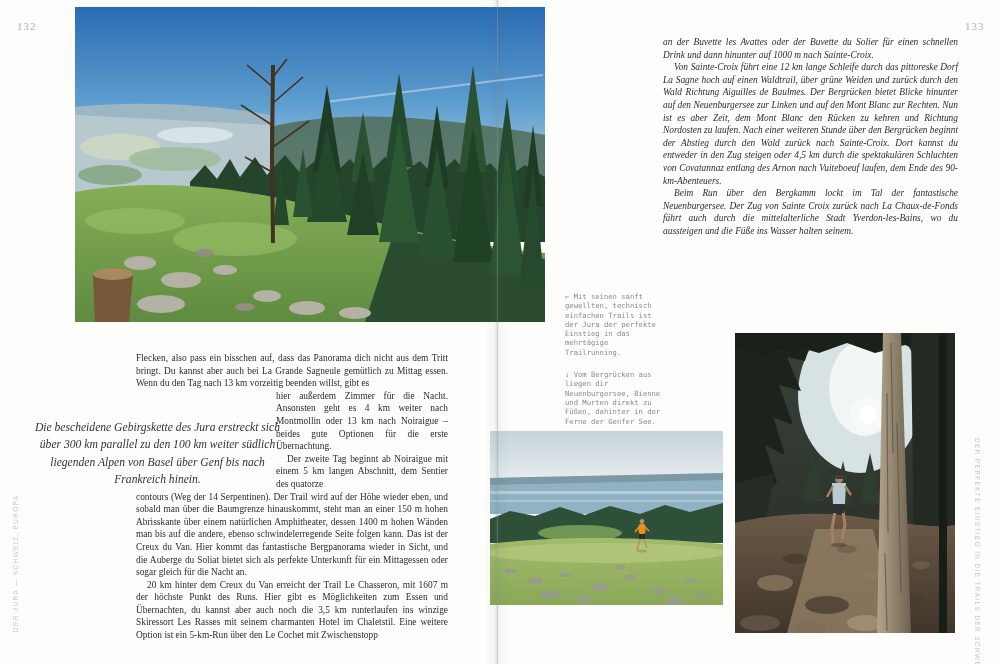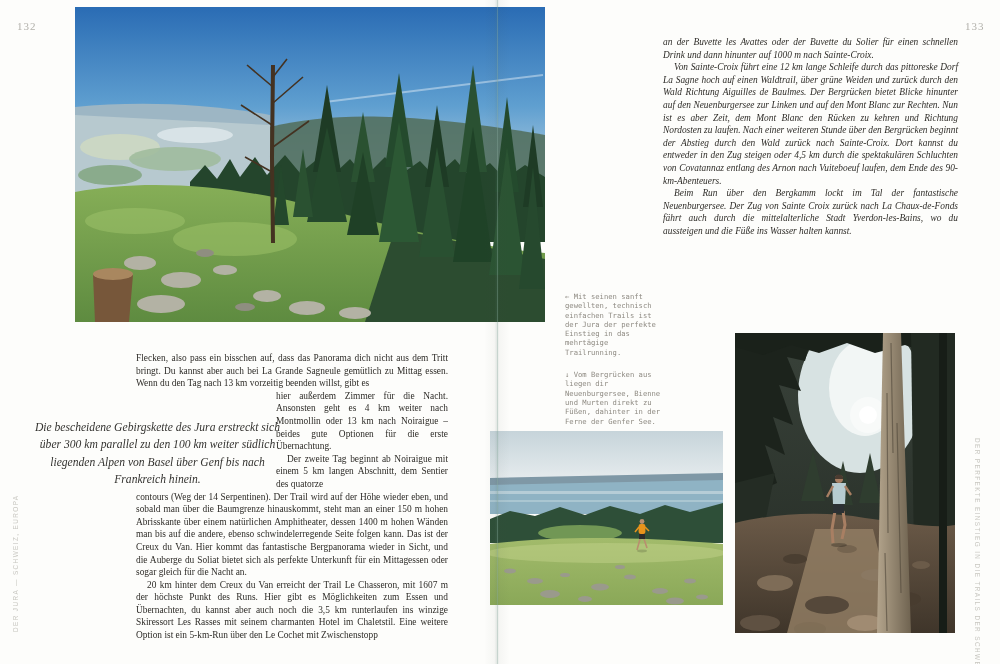--- a/index.html
+++ b/index.html
@@ -127,21 +127,21 @@
       <p>hier außerdem Zimmer für die Nacht. Ansonsten geht es 4 km weiter nach Montmollin oder 13 km nach Noiraigue – beides gute Optionen für die erste Übernachtung.</p>
       <p class="indent">Der zweite Tag beginnt ab Noiraigue mit einem 5 km langen Abschnitt, dem Sentier des quatorze</p>
     </div>
     <p>contours (Weg der 14 Serpentinen). Der Trail wird auf der Höhe wieder eben, und sobald man über die Baumgrenze hinauskommt, steht man an einer 150 m hohen Abrisskante über einem natürlichen Amphitheater, dessen 1400 m hohen Wänden man bis auf die andere, ebenso schwindelerregende Seite folgen kann. Das ist der Creux du Van. Hier kommt das fantastische Bergpanorama wieder in Sicht, und die Auberge du Soliat bietet sich als perfekte Unterkunft für ein Mittagessen oder sogar gleich für die Nacht an.</p>
     <p class="indent">20 km hinter dem Creux du Van erreicht der Trail Le Chasseron, mit 1607 m der höchste Punkt des Runs. Hier gibt es Möglichkeiten zum Essen und Übernachten, du kannst aber auch noch die 3,5 km runterlaufen ins winzige Skiressort Les Rasses mit seinem charmanten Hotel im Chaletstil. Eine weitere Option ist ein 5-km-Run über den Le Cochet mit Zwischenstopp</p>
   </div>
 
   <div class="body-text body-right">
     <p>an der Buvette les Avattes oder der Buvette du Solier für einen schnellen Drink und dann hinunter auf 1000 m nach Sainte-Croix.</p>
     <p class="indent">Von Sainte-Croix führt eine 12 km lange Schleife durch das pittoreske Dorf La Sagne hoch auf einen Waldtrail, über grüne Weiden und zurück durch den Wald Richtung Aiguilles de Baulmes. Der Bergrücken bietet Blicke hinunter auf den Neuenburgersee zur Linken und auf den Mont Blanc zur Rechten. Nun ist es aber Zeit, dem Mont Blanc den Rücken zu kehren und Richtung Nordosten zu laufen. Nach einer weiteren Stunde über den Bergrücken beginnt der Abstieg durch den Wald zurück nach Sainte-Croix. Dort kannst du entweder in den Zug steigen oder 4,5 km durch die spektakulären Schluchten von Covatannaz entlang des Arnon nach Vuiteboeuf laufen, dem Ende des 90-km-Abenteuers.</p>
-    <p class="indent">Beim Run über den Bergkamm lockt im Tal der fantastische Neuenburgersee. Der Zug von Sainte Croix zurück nach La Chaux-de-Fonds fährt auch durch die mittelalterliche Stadt Yverdon-les-Bains, wo du aussteigen und die Füße ins Wasser halten kannst.</p>
+    <p class="indent">Beim Run über den Bergkamm lockt im Tal der fantastische Neuenburgersee. Der Zug von Sainte Croix zurück nach La Chaux-de-Fonds fährt auch durch die mittelalterliche Stadt Yverdon-les-Bains, wo du aussteigen und die Füße ins Wasser halten seinem.</p>
   </div>
 
   <div class="captions">
     <p>← Mit seinen sanft gewellten, technisch einfachen Trails ist der Jura der perfekte Einstieg in das mehrtägige Trailrunning.</p>
     <p>↓ Vom Bergrücken aus liegen dir Neuenburgersee, Bienne und Murten direkt zu Füßen, dahinter in der Ferne der Genfer See.</p>
     <p>→ Kiefernwälder bieten etwas Schutz vor der Sonne.</p>
   </div>
 
   <figure class="photo photo-meadow">
     <svg viewBox="0 0 233 174" preserveAspectRatio="none">

